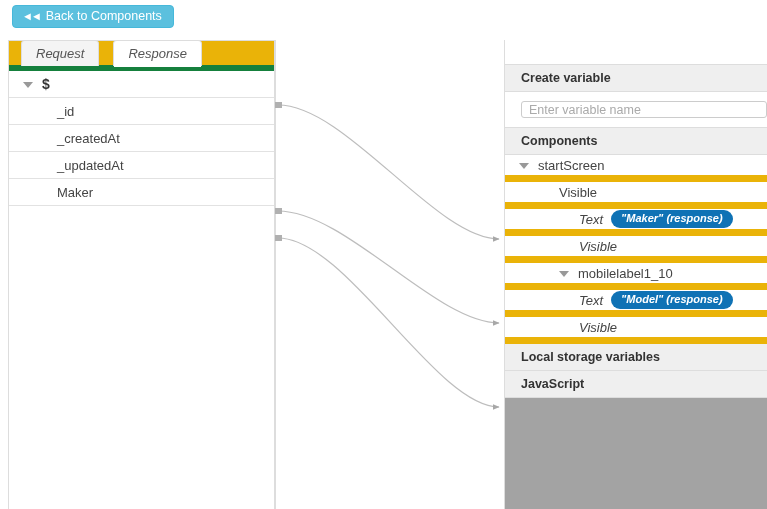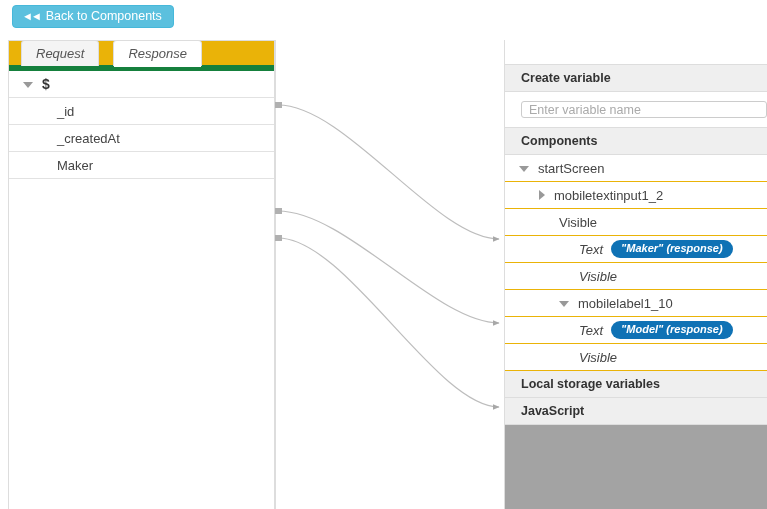--- a/index.html
+++ b/index.html
@@ -202,21 +202,21 @@
     background: #ffffff;
     outline: none;
   }
   .var-input::placeholder { color: #aaaaaa; }
 
   .rrow {
     height: 27px;
     box-sizing: border-box;
     display: flex;
     align-items: center;
-    border-bottom: 1px solid #eab308;
+    border-bottom: 7px solid #eab308;
     font-size: 13px;
     color: #444444;
     white-space: nowrap;
     background: #ffffff;
     cursor: default;
   }
   .rrow .lbl { color: #444444; }
   .badge {
     display: inline-block;
     margin-left: 8px;
@@ -258,20 +258,23 @@
       <span class="caret"></span>
       <span class="dollar">$</span>
     </div>
     <div class="trow child">
       <span>_id</span>
     </div>
     <div class="trow child">
       <span>_createdAt</span>
     </div>
     <div class="trow child">
+      <span>_updatedAt</span>
+    </div>
+    <div class="trow child">
       <span>Maker</span>
     </div>
   </div>
 </div>
 
 <div class="mid-panel">
   <svg class="mid-svg" width="232" height="469" viewBox="0 0 232 469">
     <defs>
       <marker id="ah" markerWidth="7" markerHeight="7" refX="6" refY="3.2" orient="auto" markerUnits="userSpaceOnUse">
         <path d="M0,0.4 L6.6,3.2 L0,6 z" fill="#a8a8a8"></path>
@@ -297,24 +300,20 @@
     <input class="var-input" type="text" placeholder="Enter variable name" style="">
   </div>
 
   <div class="sec-head">Components</div>
 
   <div class="rrow lv0">
     <span class="caret"></span>
     <span class="lbl">startScreen</span>
   </div>
 
-  <div class="rrow lv1">
-    <span class="caret closed"></span>
-    <span class="lbl">mobiletextinput1_2</span>
-  </div>
 
 
 
   <div class="rrow lv2">
     <span class="lbl">Visible</span>
   </div>
 
 
   <div class="rrow lv3">
     <span class="lbl">Text</span>

